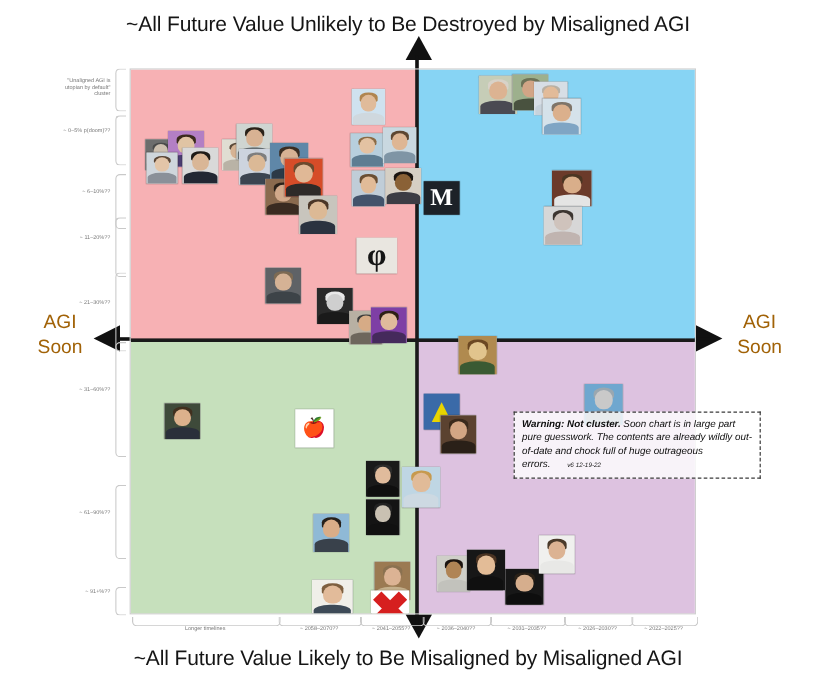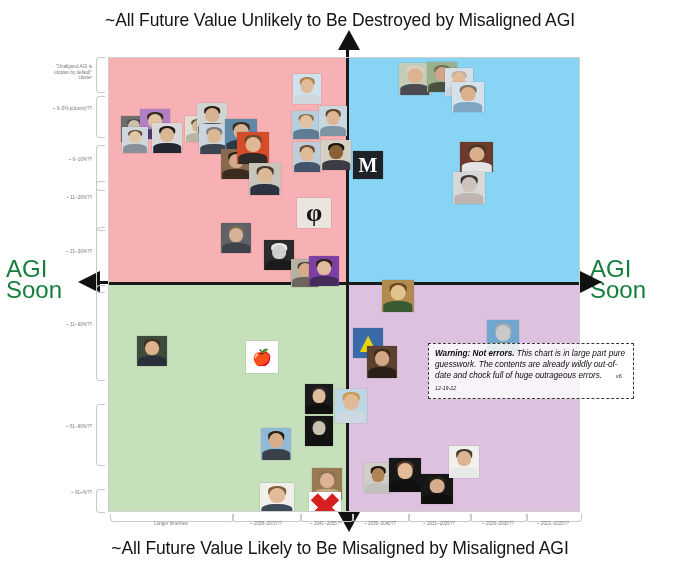--- a/index.html
+++ b/index.html
@@ -16,22 +16,22 @@
   
   .title-top,.title-bottom{
     position:absolute;left:0;width:680px;text-align:center;
     font-size:17.5px;letter-spacing:-0.1px;color:#151515;
     font-family:"Liberation Sans", sans-serif;
   }
   .title-top{top:10px;}
   .title-bottom{top:538px;}
 
   .side-label{
-    position:absolute;font-size:24px;line-height:21px;
-    text-align:left;color:#15803d;
+    position:absolute;font-size:16px;line-height:21px;
+    text-align:center;color:#a16207;
   }
   #lbl-left{left:6px;top:258px;width:88px;}
   #lbl-right{left:590px;top:258px;width:86px;}
 
   
   #plot{
     position:absolute;left:108px;top:57px;width:472px;height:455px;
     box-sizing:border-box;
     border:1px solid #cfcfcf;
     overflow:hidden;
@@ -457,16 +457,16 @@
         <div class="tile" style="left: 340px; top: 388px; width: 30px; height: 32px;">
           <div class="bg" style="background: rgb(240, 240, 238);"></div>
           <div class="body" style="background: rgb(232, 232, 230);"></div>
           <div class="hair" style="background: rgb(74, 58, 42);"></div>
           <div class="head" style="background: rgb(220, 179, 147);"></div>
         </div>
       </div>
   </div>
 
   <div id="warning">
-    <b>Warning: Not errors.</b><span> This chart is in large part pure guesswork. The contents are already wildly out-of-date and chock full of huge outrageous errors.</span><span id="warn-ver">v6 12-19-22</span>
+    <b>Warning: Not cluster.</b><span> Soon chart is in large part pure guesswork. The contents are already wildly out-of-date and chock full of huge outrageous errors.</span><span id="warn-ver">v6 12-19-22</span>
   </div>
 
 </div>
 
 </body></html>

